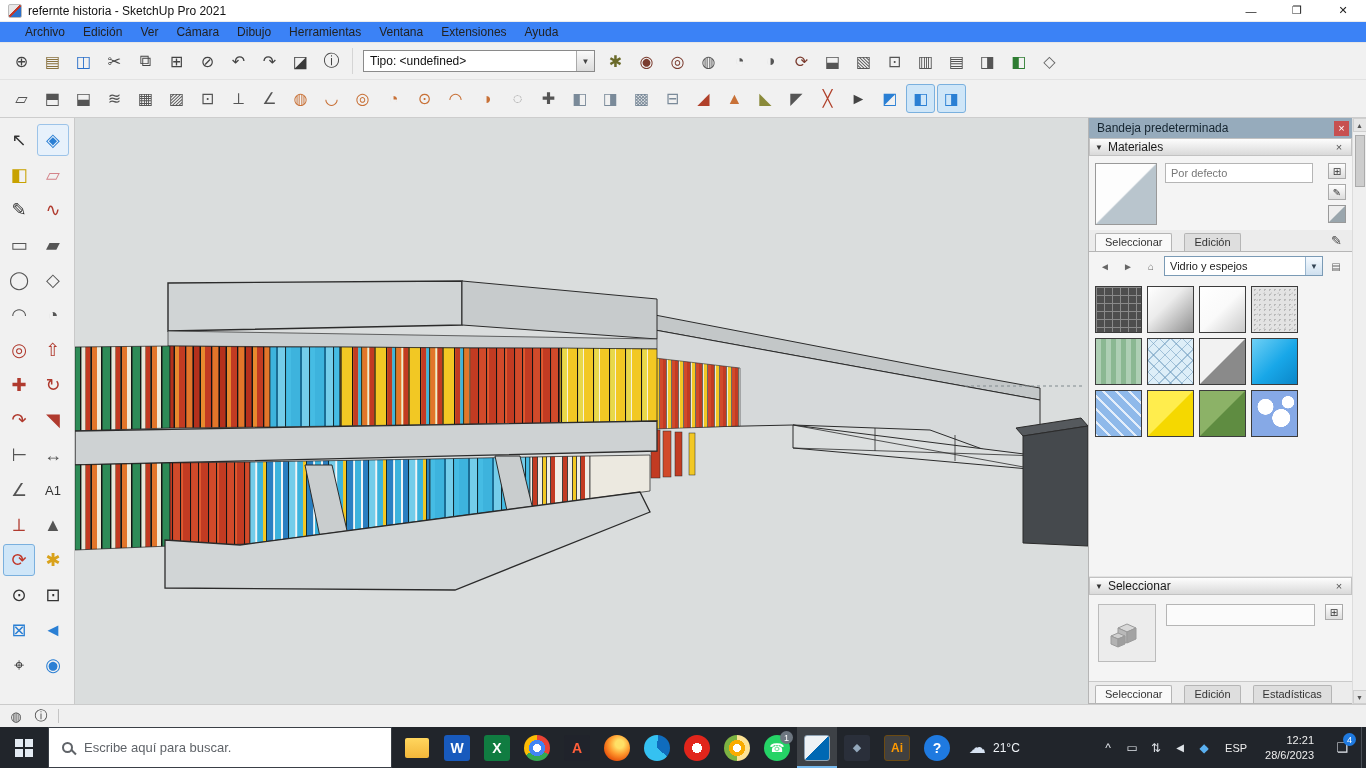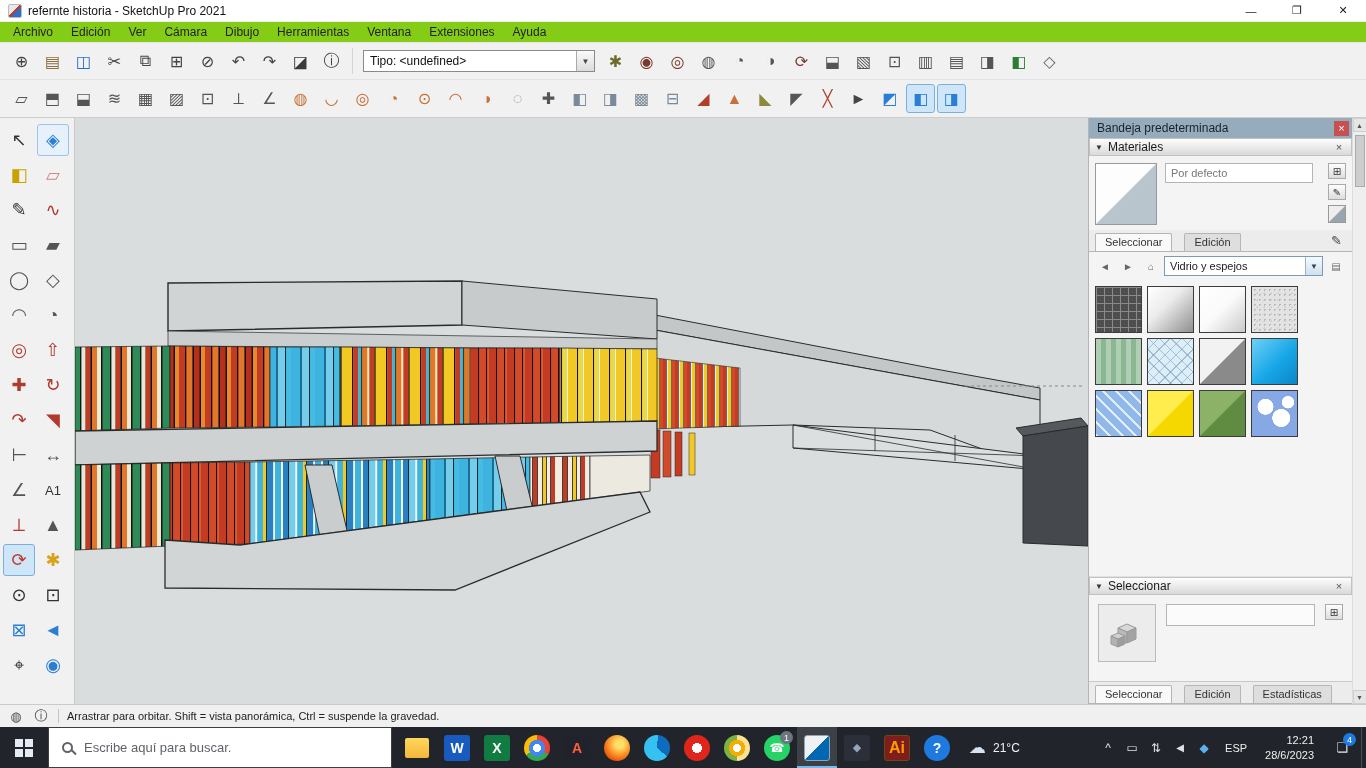--- a/index.html
+++ b/index.html
@@ -6,21 +6,21 @@
 body{background:#777;font-family:"Liberation Sans","DejaVu Sans",sans-serif}
 .app{position:relative;width:1366px;height:768px;background:#f0f0f0;overflow:hidden;user-select:none}
 
 
 .titlebar{position:absolute;top:0;left:0;right:0;height:22px;background:#fff;display:flex;align-items:center;font-size:12px;color:#111;border-bottom:1px solid #ececec}
 .doc-icon{width:14px;height:14px;margin:0 6px 0 8px;background:linear-gradient(135deg,#e8e8e8 45%,#c0392b 45% 55%,#2a6fc9 55%);border:1px solid #bbb;border-radius:2px}
 .win-controls{margin-left:auto;display:flex;height:100%}
 .win-btn{width:46px;display:flex;align-items:center;justify-content:center;font-size:11px;color:#222}
 
 
-.menubar{position:absolute;top:22px;left:0;right:0;height:21px;background:#84cc16;display:flex;align-items:center;padding-left:4px;font-size:12px;color:#222;border-bottom:1px solid #e6e6e6}
+.menubar{position:absolute;top:22px;left:0;right:0;height:21px;background:#3b82f6;display:flex;align-items:center;padding-left:16px;font-size:12px;color:#222;border-bottom:1px solid #e6e6e6}
 .menu-item{padding:2px 9px}
 
 
 .tb{position:absolute;left:0;right:0;display:flex;align-items:center;background:#f1f1f1;padding-left:6px}
 .tb1{top:43px;height:37px;border-bottom:1px solid #e2e2e2}
 .tb2{top:80px;height:38px;border-bottom:1px solid #cdcdcd}
 .tb-host{display:flex;align-items:center}
 .tb-ic{min-width:29px;height:29px;display:flex;align-items:center;justify-content:center;font-size:16px;border-radius:3px;margin:0 1px;border:1px solid transparent}
 .tb-ic.sel{background:#cfe6f8;border-color:#7ab0de}
 .sep{width:1px;height:26px;background:#d5d5d5;margin:0 5px}
@@ -492,21 +492,20 @@
     </div>
   </div>
 
   <div class="statusbar">
     <div class="status-icons">
 
     <span class="status-ic">◍</span>
         <span class="status-ic">ⓘ</span>
       </div>
     <span class="status-sep"></span>
-    <span class="status-hint">Arrastrar para orbitar. Shift = vista panorámica, Ctrl = suspende la gravedad.</span>
   </div>
 
   <div class="taskbar">
     <div class="start">
       <span class="winlogo">
           <i></i>
           <i></i>
           <i></i>
           <i></i>
         </span>
@@ -571,21 +570,21 @@
           <span class="app-ic" style="background:linear-gradient(135deg,#eef2f5 0 50%,#0068b3 50% 100%);border:1px solid #90a4b5"></span>
 
         </div>
 
         <div class="app-slot">
           <span class="app-ic" style="background:#2a2f3a;color:#93a7bb;font-size:11px">◆</span>
 
         </div>
 
         <div class="app-slot">
-          <span class="app-ic" style="background:#7f1d1d;color:#ff9a00;border:1px solid #6b4a12;font-size:16px">Ai</span>
+          <span class="app-ic" style="background:#404040;color:#ff9a00;border:1px solid #6b4a12;font-size:12px">Ai</span>
 
         </div>
 
         <div class="app-slot">
           <span class="app-ic" style="background:#1f7ae0;border-radius:50%;color:#fff">?</span>
 
         </div>
       </div>
     <div class="weather">
       <span class="cloud">☁</span>

